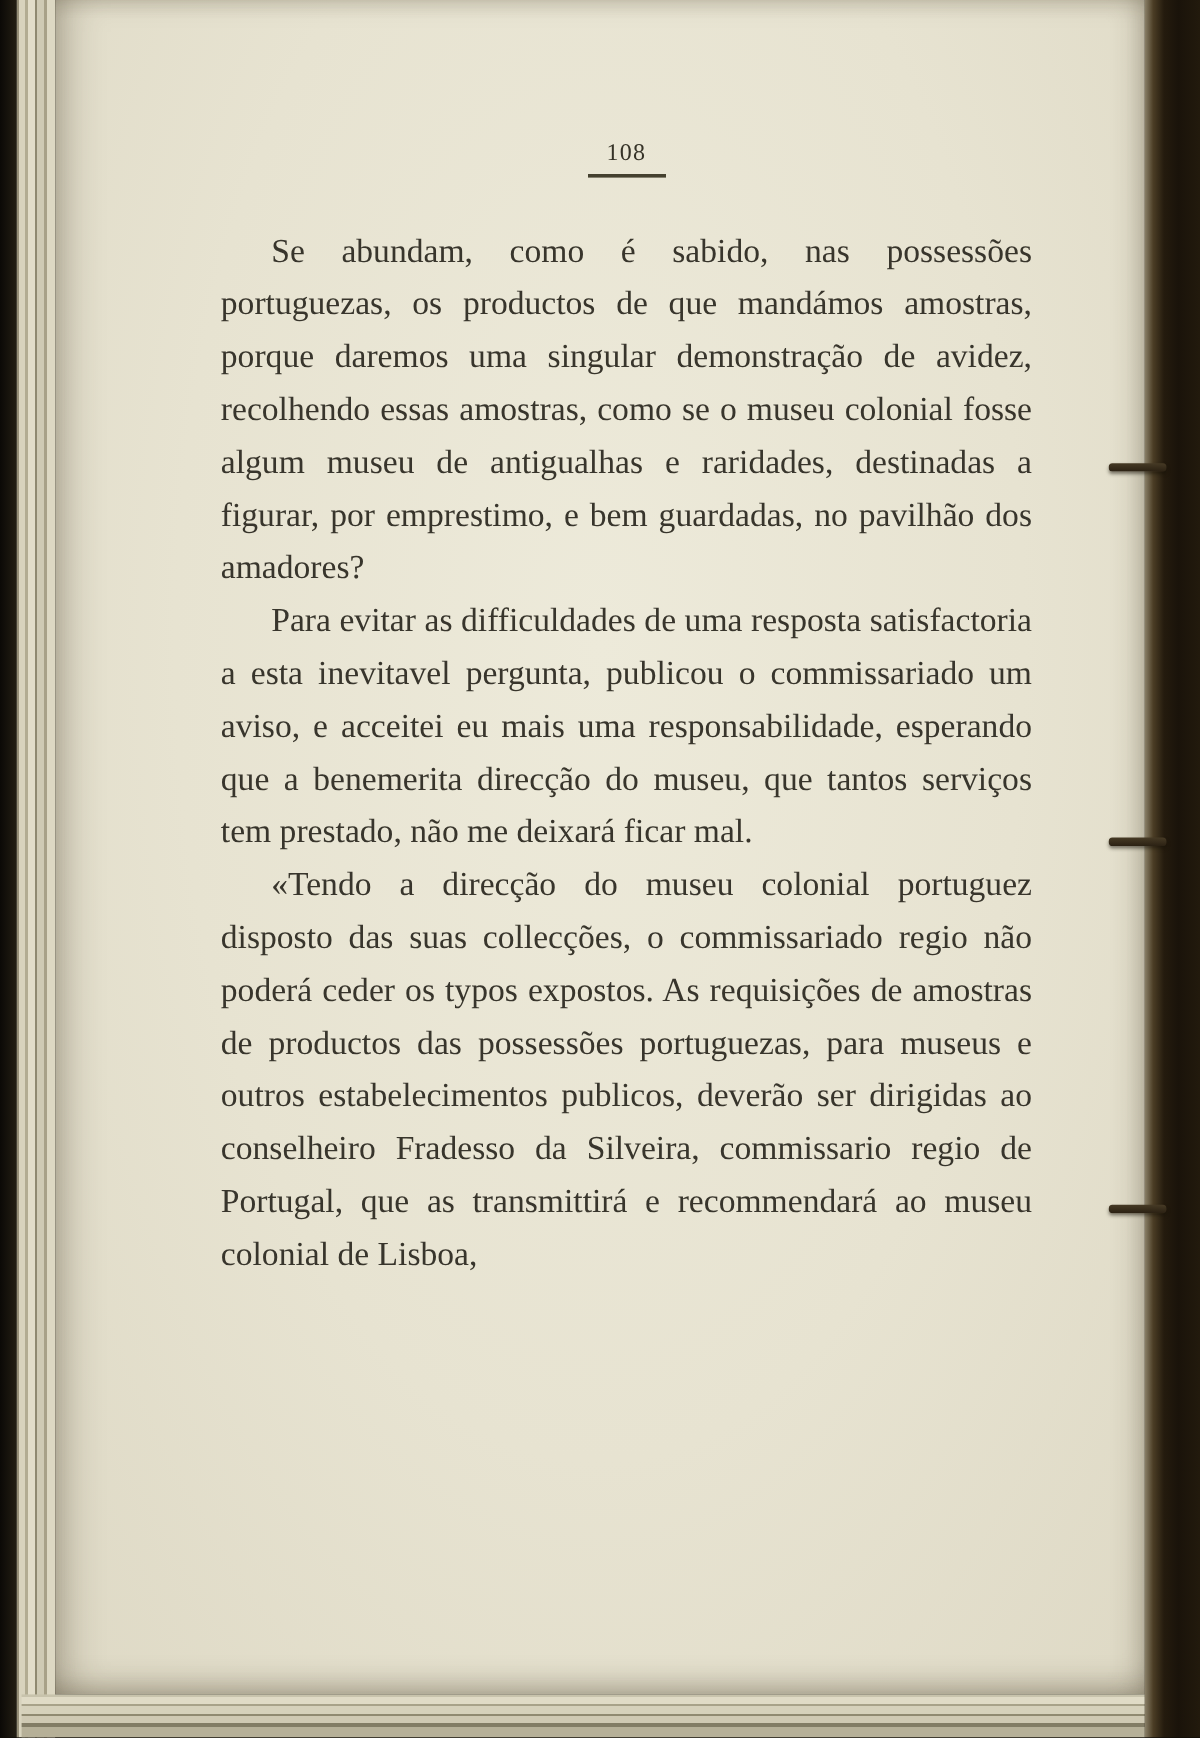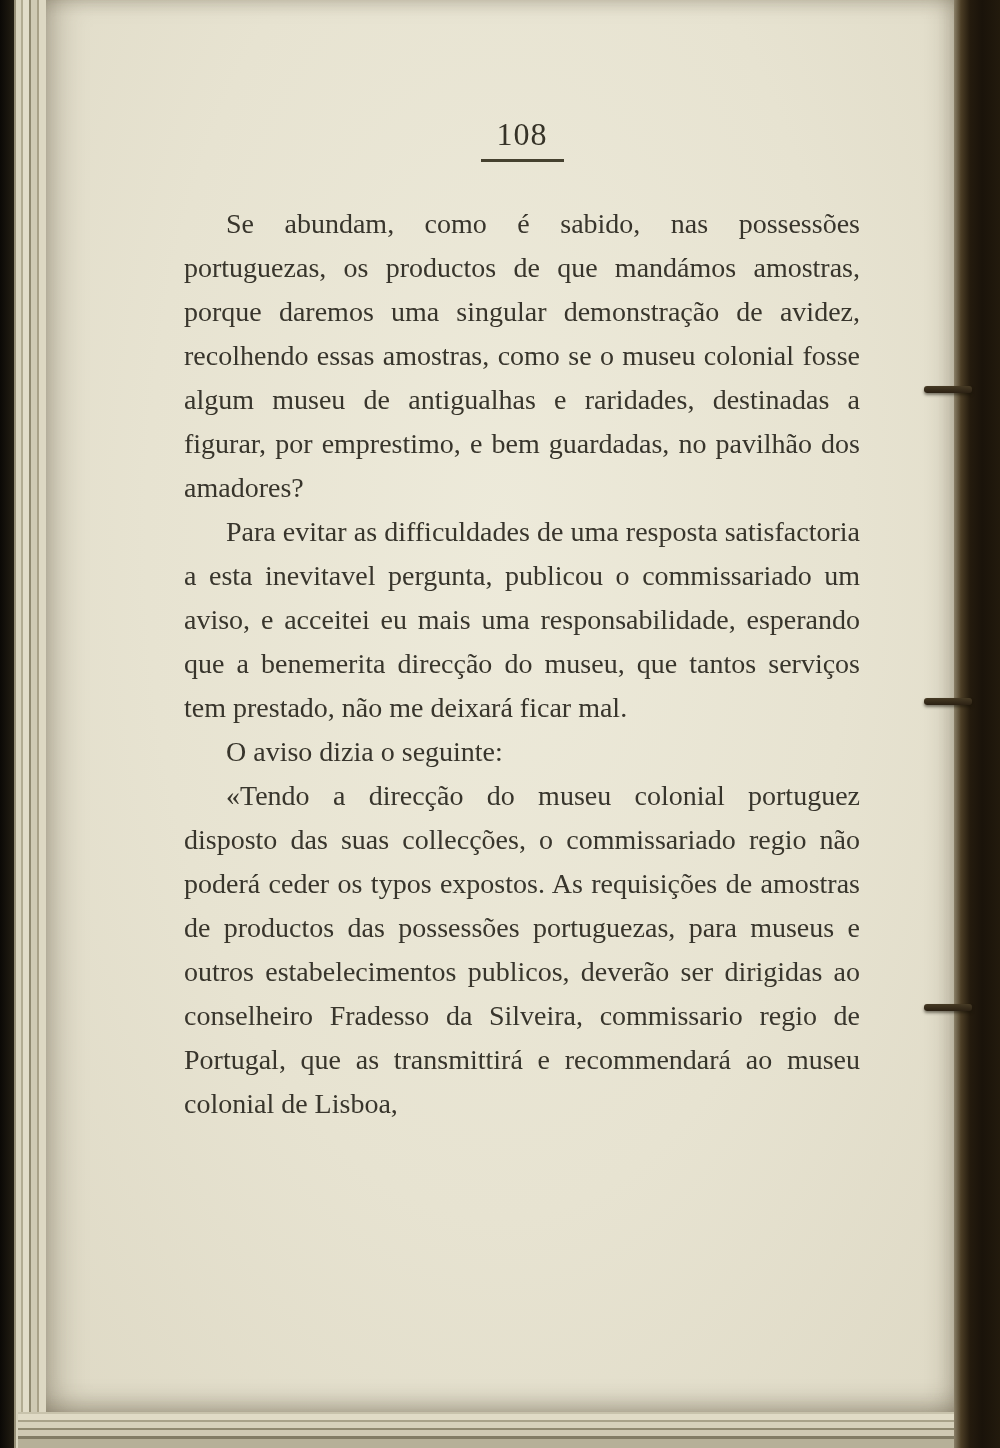--- a/index.html
+++ b/index.html
@@ -82,21 +82,21 @@
 
   
   .text-col {
     position: absolute;
     left: 138px; top: 116px;
     width: 676px;
     color: #37342b;
   }
   .pagenum {
     text-align: center;
-    font-size: 32px;
+    font-size: 20px;
     letter-spacing: 1px;
     color: #33302ps6;
     margin-bottom: 40px;
   }
   .pagenum .num {
     display: inline-block;
     color: #363328;
     padding: 0 16px 6px;
     border-bottom: 3px solid #45412f;
   }
@@ -119,21 +119,20 @@
 
   <div class="page">
     <div class="text-col">
 
       <div class="pagenum">
         <span class="num">108</span>
       </div>
 
       <p>Se abundam, como é sabido, nas possessões portuguezas, os productos de que mandámos amostras, porque daremos uma singular demonstração de avidez, recolhendo essas amostras, como se o museu colonial fosse algum museu de antigualhas e raridades, destinadas a figurar, por emprestimo, e bem guardadas, no pavilhão dos amadores?</p>
       <p>Para evitar as difficuldades de uma resposta satisfactoria a esta inevitavel pergunta, publicou o commissariado um aviso, e acceitei eu mais uma responsabilidade, esperando que a benemerita direcção do museu, que tantos serviços tem prestado, não me deixará ficar mal.</p>
-      <p>O aviso dizia o seguinte:</p>
       <p>«Tendo a direcção do museu colonial portuguez disposto das suas collecções, o commissariado regio não poderá ceder os typos expostos. As requisições de amostras de productos das possessões portuguezas, para museus e outros estabelecimentos publicos, deverão ser dirigidas ao conselheiro Fradesso da Silveira, commissario regio de Portugal, que as transmittirá e recommendará ao museu colonial de Lisboa,</p>
 
     </div>
   </div>
 
   <div class="page-edges-bottom"></div>
 
   <div class="spine-right"></div>
   <div class="stitch s1"></div>
   <div class="stitch s2"></div>

